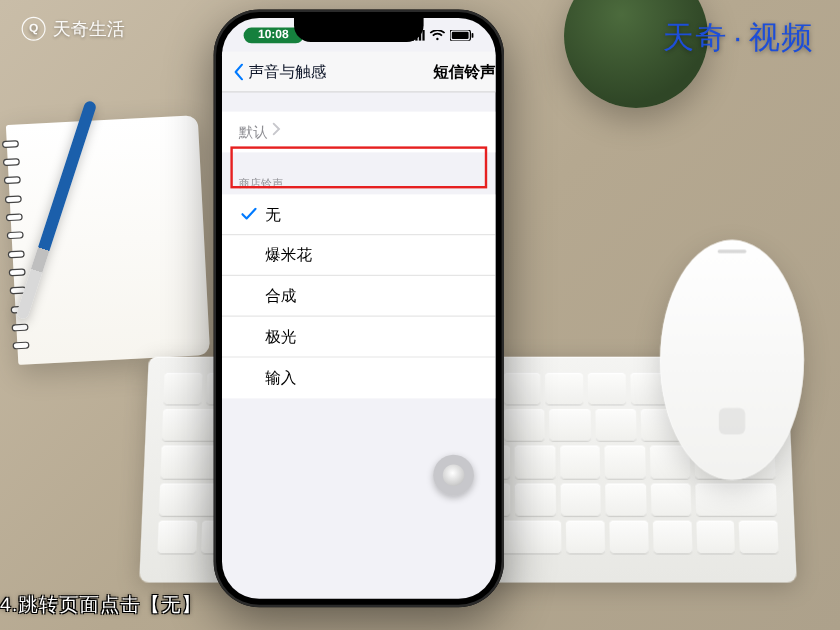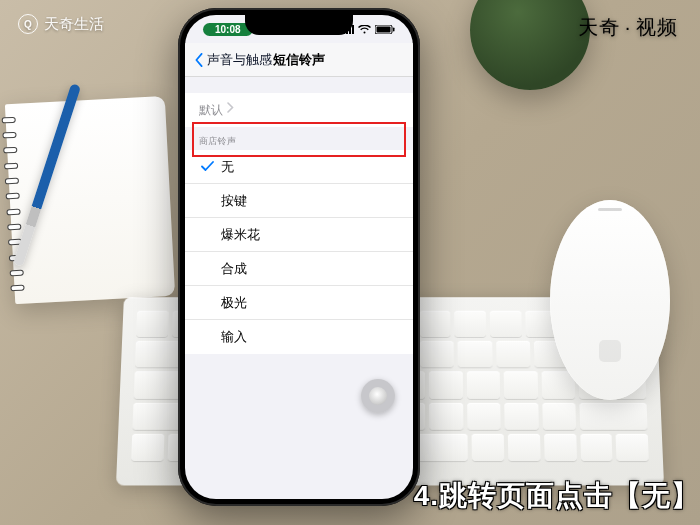--- a/index.html
+++ b/index.html
@@ -22,37 +22,37 @@
 .phone{position:absolute;left:178px;top:8px;width:242px;height:498px;background:#000;border-radius:38px;box-shadow:0 14px 40px rgba(0,0,0,.45),inset 0 0 0 2px #2a2a2a}
 .screen{position:absolute;left:7px;top:7px;right:7px;bottom:7px;border-radius:31px;background:#f2f2f7;overflow:hidden}
 .notch{position:absolute;left:50%;top:0;transform:translateX(-50%);width:108px;height:20px;background:#000;border-radius:0 0 14px 14px;z-index:9}
 .statusbar{height:28px;display:flex;align-items:center;justify-content:space-between;padding:0 18px;font-size:11px;font-weight:600}
 .sb-time{background:#15803d;color:#fff;border-radius:10px;padding:1px 12px;font-size:10px}
 .sb-icons{display:flex;gap:4px;align-items:center;color:#000;font-size:10px}
 .sb-icons svg{display:block}
 .navbar{background:#f7f7f8;border-bottom:1px solid rgba(0,0,0,.12);height:34px;display:flex;align-items:center;position:relative;padding:0 8px}
 .back{color:#0f172a;display:flex;align-items:center;gap:2px;font-size:13px}
 .back svg{width:12px;height:14px}
-.navtitle{position:absolute;left:0;right:0;text-align:center;font-size:13px;font-weight:600;color:#000;pointer-events:none}
+.navtitle{position:absolute;left:0;right:0;text-align:right;font-size:13px;font-weight:600;color:#000;pointer-events:none}
 .content{position:absolute;left:0;right:0;top:62px;bottom:0;overflow:hidden}
 .group{margin-top:16px;background:#fff}
 .row{display:flex;align-items:center;height:34px;padding:0 14px;border-bottom:.5px solid rgba(0,0,0,.1);font-size:13px;color:#000}
 .row:last-child{border-bottom:none}
 .row .lbl{flex:1}
 .row .val{color:#8e8e93;font-size:12px;display:flex;align-items:flex-start;gap:4px}
 .store-hdr{font-size:9px;color:#8e8e93;padding:4px 14px 2px;text-transform:uppercase;letter-spacing:.3px}
 .check{width:16px;color:#007aff;margin-right:6px;display:flex;justify-content:center}
 .highlight-box{position:absolute;border:2px solid #e62020;pointer-events:none;z-index:20}
 .assistive{position:absolute;right:18px;bottom:86px;width:34px;height:34px;border-radius:50%;background:rgba(120,120,120,.35);display:flex;align-items:center;justify-content:center;box-shadow:0 2px 6px rgba(0,0,0,.25);z-index:15}
 .assistive i{width:18px;height:18px;border-radius:50%;background:radial-gradient(circle at 45% 40%,#fff,#cfcfcf 65%,#aaa)}
 .watermark-l{position:absolute;left:18px;top:14px;display:flex;align-items:center;gap:6px;color:#fff;opacity:.92;text-shadow:0 1px 3px rgba(0,0,0,.4);font-size:15px;font-weight:500}
 .wm-logo{width:20px;height:20px;border:1.8px solid #fff;border-radius:50%;display:flex;align-items:center;justify-content:center;font-size:10px;font-weight:700}
-.watermark-r{position:absolute;right:22px;top:14px;color:#000000;font-size:20px;font-weight:400;text-shadow:0 1px 4px rgba(0,0,0,.4);letter-spacing:1px}
+.watermark-r{position:absolute;right:22px;top:14px;color:#1d4ed8;font-size:26px;font-weight:400;text-shadow:0 1px 4px rgba(0,0,0,.4);letter-spacing:1px}
 .watermark-r .dot{margin:0 4px}
-.caption{position:absolute;left:0;right:0;bottom:10px;text-align:right;color:#fff;font-size:28px;font-weight:700;text-shadow:0 0 4px rgba(0,0,0,.8),1px 1px 0 #000,-1px -1px 0 #000,1px -1px 0 #000,-1px 1px 0 #000;letter-spacing:1px;z-index:30}
+.caption{position:absolute;left:0;right:0;bottom:10px;text-align:left;color:#fff;font-size:16px;font-weight:400;text-shadow:0 0 4px rgba(0,0,0,.8),1px 1px 0 #000,-1px -1px 0 #000,1px -1px 0 #000,-1px 1px 0 #000;letter-spacing:1px;z-index:30}
 </style>
 </head>
 <body>
 
 <div class="bg"></div>
 <div class="desk">
   <div class="pot"></div>
   <div class="notebook">
     <div class="spiral">
         <i></i>
@@ -186,36 +186,32 @@
         <div class="row">
           <span class="val">
             <span>默认</span>
             <svg width="7" height="11" viewBox="0 0 7 11">
                 <path d="M1 1l4.5 4.5L1 10" stroke="#c7c7cc" stroke-width="1.6" fill="none" stroke-linecap="round"></path>
               </svg>
           </span>
         </div>
       </div>
 
-      <div class="store-hdr" style="margin-top:4px">商店铃声</div>
+      <div class="store-hdr" style="margin-top:16px">商店铃声</div>
       <div class="group" id="tones-list" style="margin-top:0">
           <div class="row">
             <span class="check">
               <svg width="13" height="11" viewBox="0 0 13 11">
                 <path d="M1 5.5L4.5 9 12 1" stroke="#007aff" stroke-width="1.8" fill="none" stroke-linecap="round" stroke-linejoin="round"></path>
               </svg>
             </span>
             <span class="lbl">无</span>
           </div>
           <div class="row">
             <span class="check"></span>
-            <span class="lbl">按键</span>
-          </div>
-          <div class="row">
-            <span class="check"></span>
             <span class="lbl">爆米花</span>
           </div>
           <div class="row">
             <span class="check"></span>
             <span class="lbl">合成</span>
           </div>
           <div class="row">
             <span class="check"></span>
             <span class="lbl">极光</span>
           </div>

